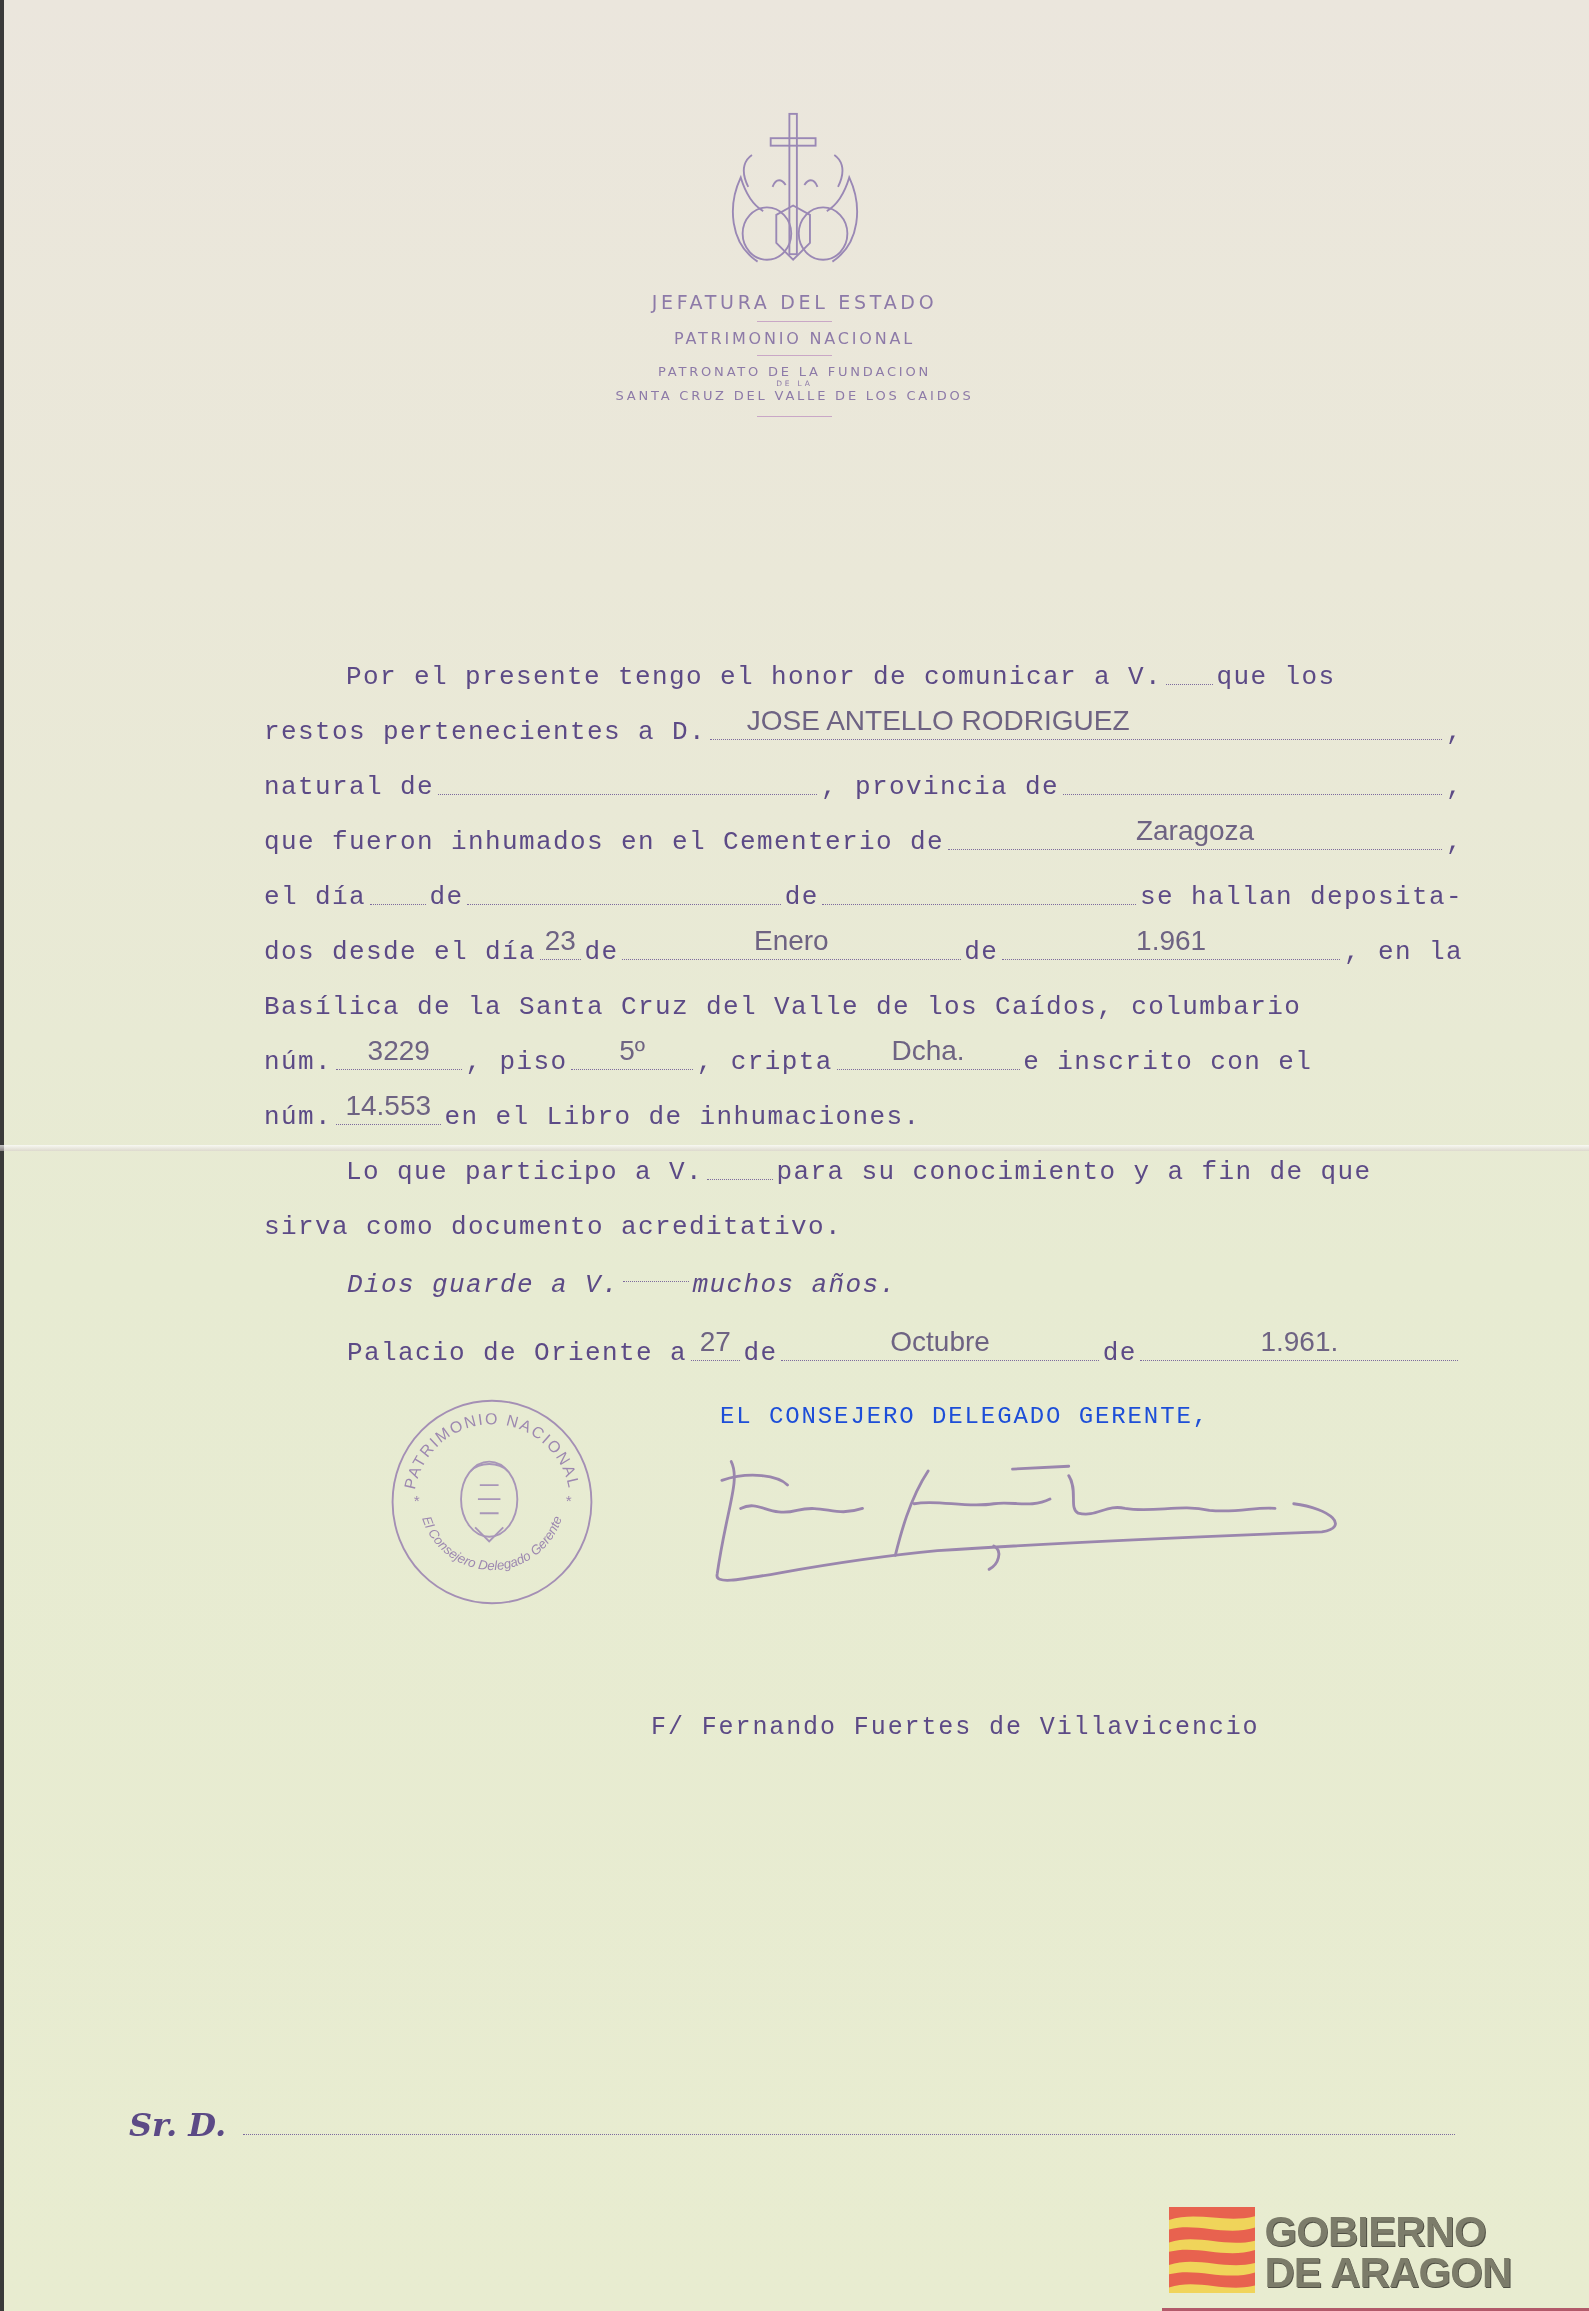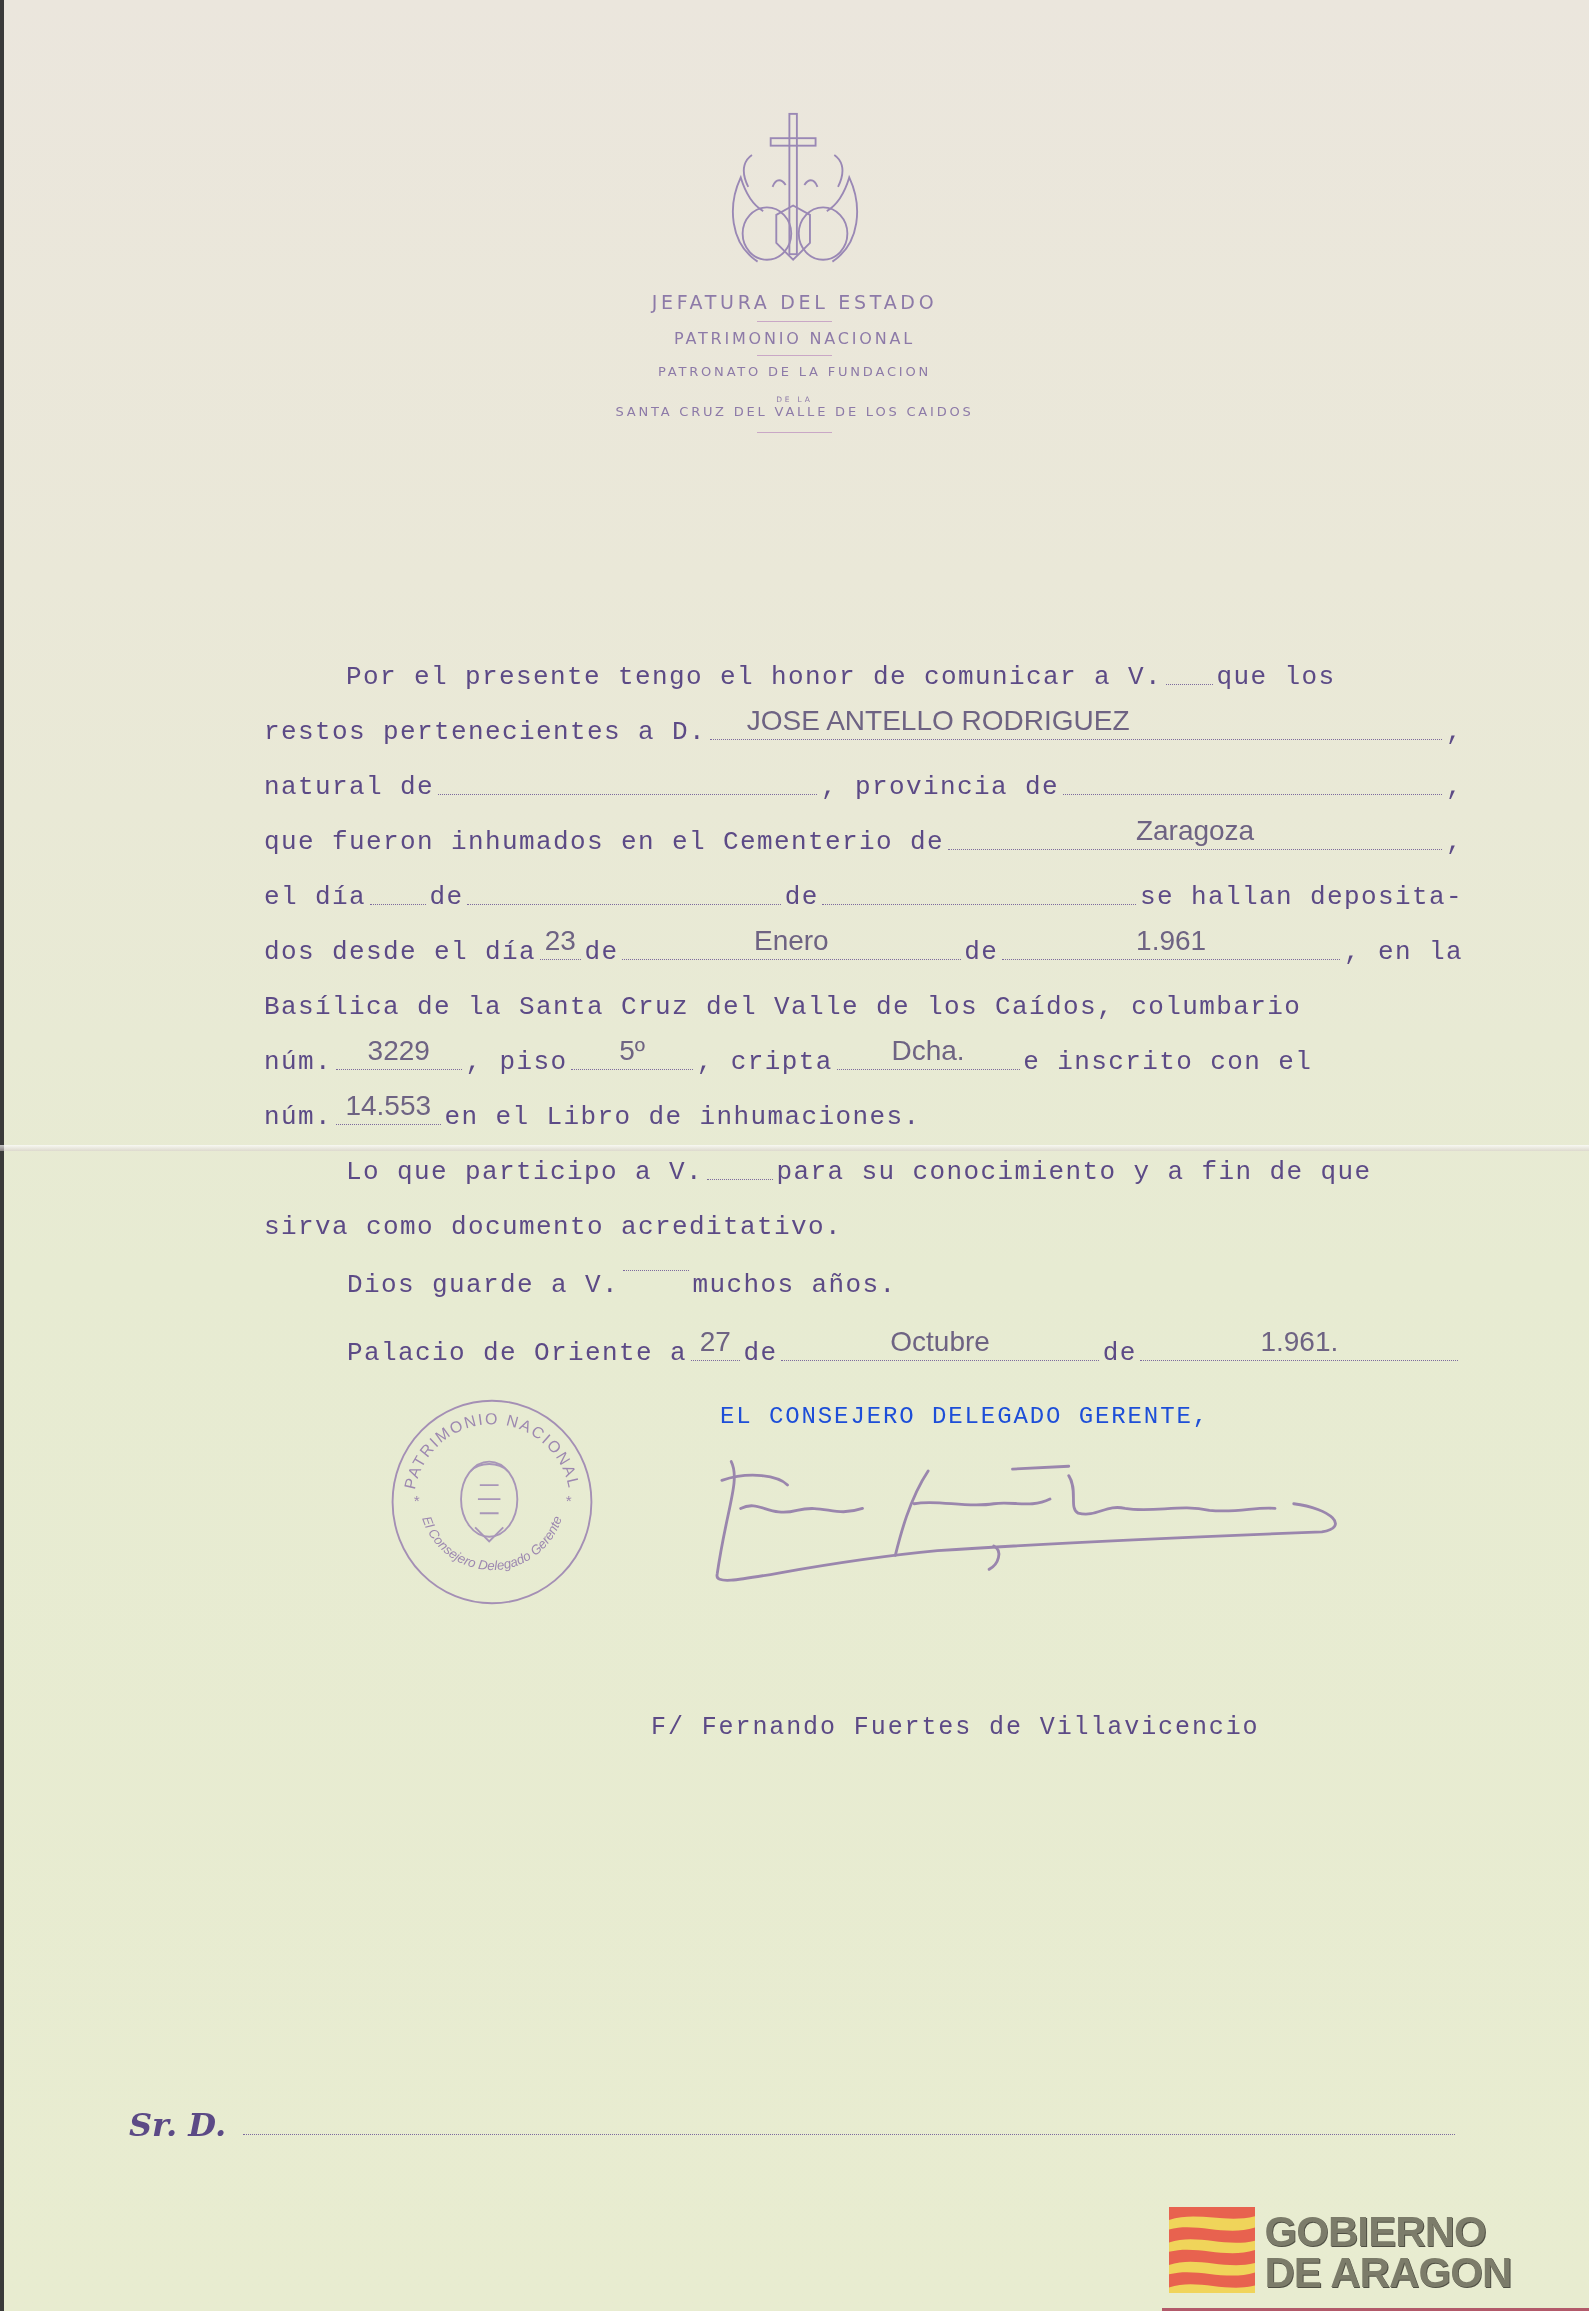--- a/index.html
+++ b/index.html
@@ -12,21 +12,21 @@
   .edge-left { position: absolute; left: 0; top: 0; width: 3.7px; height: 2311px; background: #3a3a3a; }
   .edge-bottom { position: absolute; left: 1162px; bottom: 0; width: 427px; height: 2.8px; background: #b25a6a; }
 
   
   .letterhead { position: absolute; left: 0; top: 112px; width: 1589px; text-align: center; color: #8d7aa8; font-family: "DejaVu Sans", sans-serif; }
   .emblem { display: block; margin: 0 auto; width: 150px; height: 159px; }
   .lh-line1 { margin-top: 20px; font-size: 19px; letter-spacing: 3.7px; }
   .lh-rule { width: 75px; height: 0.9px; background: #c9a7c6; margin: 7.5px auto; }
   .lh-line2 { font-size: 16px; letter-spacing: 2.8px; }
   .lh-line3 { font-size: 13px; letter-spacing: 2.8px; margin-top: 1.9px; }
-  .lh-line3b { font-size: 7.5px; letter-spacing: 2.8px; margin-top: 16px; line-height: 9.4px; }
+  .lh-line3b { font-size: 7.5px; letter-spacing: 2.8px; margin-top: 0; line-height: 9.4px; }
   .lh-line4 { font-size: 13px; letter-spacing: 2.8px; }
 
   
   .body-text { position: absolute; left: 264px; top: 637px; width: 1199px; font-size: 26px; letter-spacing: 1.4px; }
   .line { position: relative; height: 55px; white-space: nowrap; display: flex; align-items: flex-end; }
   .indent { padding-left: 82px; }
   .dots { flex: 1 1 auto; border-bottom: 1.9px dotted #7d6b9e; margin: 0 3.7px 7.5px 3.7px; position: relative; height: 0; }
   .dots.fixed { flex: 0 0 auto; }
   .filled { position: absolute; bottom: 1.9px; left: 50%; transform: translateX(-50%); font-family: "Liberation Sans Narrow", "Liberation Sans", sans-serif; font-size: 28px; color: #6e6383; letter-spacing: 0; white-space: nowrap; }
   .filled.left { left: 37px; transform: none; }
@@ -157,21 +157,21 @@
     <span class="dots fixed" style="width:66px"></span>
     <span>para su conocimiento y a fin de que</span>
   </div>
   <div class="line">
     <span>sirva como documento acreditativo.</span>
   </div>
 </div>
 
 <div class="fold"></div>
 
-<div class="closing" style="display:flex;align-items:flex-start;">
+<div class="closing" style="display:flex;align-items:center;font-style:italic;">
   <span>Dios guarde a V.</span>
   <span class="dots fixed" style="width:66px"></span>
   <span>muchos años.</span>
 </div>
 <div class="palacio">
   <span>Palacio de Oriente a</span>
   <span class="dots fixed" style="width:49px">
     <span class="filled">27</span>
   </span>
   <span>de</span>

